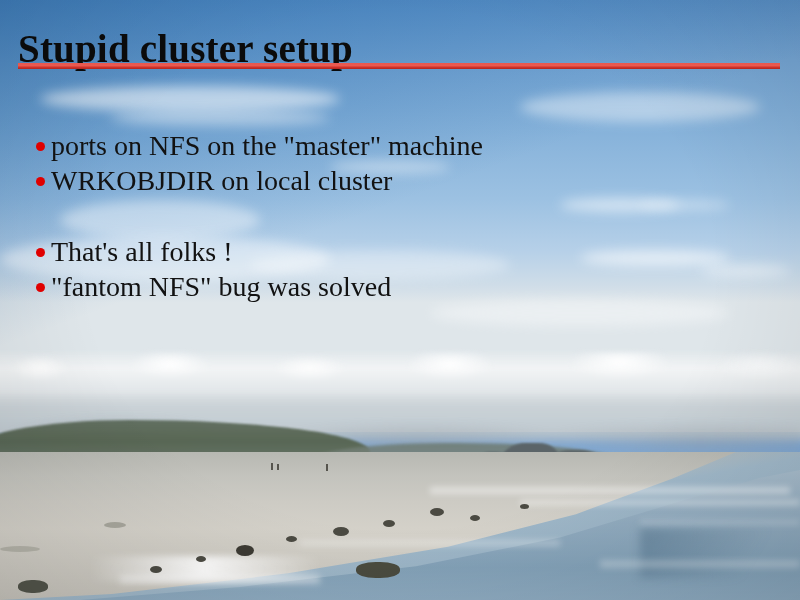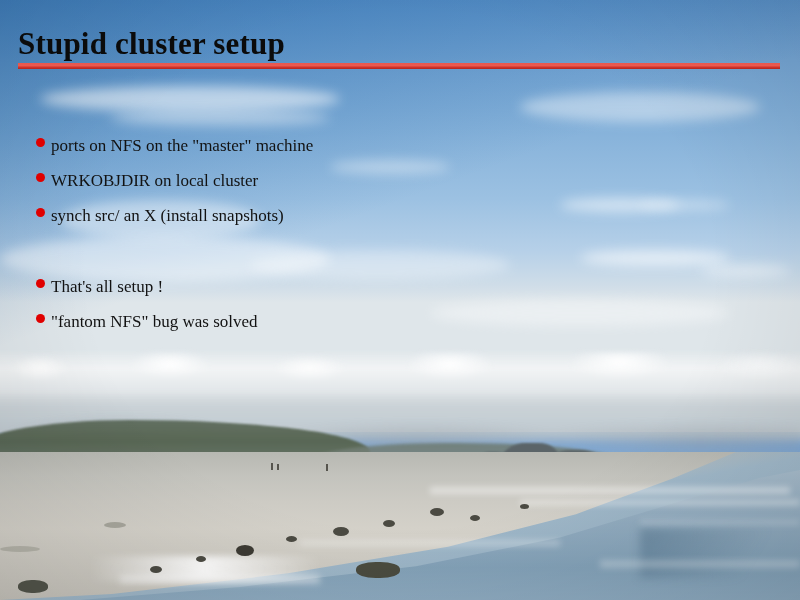--- a/index.html
+++ b/index.html
@@ -159,21 +159,21 @@
   .pc{left:326px;top:464px;}
   
   .vig{
     background:radial-gradient(ellipse at 50% 45%, rgba(0,0,0,0) 55%, rgba(0,0,0,.10) 100%);
     pointer-events:none;
   }
 
   
   .title{
     position:absolute;left:18px;top:26px;
-    font-size:31px;font-weight:bold;color:#0b0b0b;
+    font-size:39px;font-weight:bold;color:#0b0b0b;
     letter-spacing:.2px;white-space:nowrap;
   }
   .rule{
     position:absolute;left:18px;top:63px;width:762px;height:6px;
     background:linear-gradient(to bottom,#e8574e 0%,#ea5a50 45%,#d0342c 70%,#b3251f 100%);
   }
   .bullets{
     position:absolute;left:36px;top:128px;width:720px;
   }
   .bullet-row{
@@ -182,21 +182,21 @@
   }
   .bullet-row.spacer{height:36px;}
   .dot{
     width:9px;height:9px;border-radius:50%;
     background:#e00000;
     flex:0 0 auto;
     margin-right:6px;
     position:relative;top:-4px;
   }
   .btext{
-    font-size:17px;color:#121212;white-space:nowrap;line-height:35px;
+    font-size:28px;color:#121212;white-space:nowrap;line-height:35px;
   }
 </style>
 </head>
 <body>
 
 <div id="slide">
 
   <div class="layer sky"></div>
 
   <div class="wisp w1"></div>
@@ -265,32 +265,28 @@
     <div class="bullet-row">
       <span class="dot"></span>
       <span class="btext">ports on NFS on the "master" machine</span>
     </div>
 
     <div class="bullet-row">
       <span class="dot"></span>
       <span class="btext">WRKOBJDIR on local cluster</span>
     </div>
 
-    <div class="bullet-row">
-      <span class="dot"></span>
-      <span class="btext">synch src/ an X (install snapshots)</span>
-    </div>
 
     <div class="bullet-row spacer">
       <span class="btext"></span>
     </div>
 
     <div class="bullet-row">
       <span class="dot"></span>
-      <span class="btext">That's all setup !</span>
+      <span class="btext">That's all folks !</span>
     </div>
 
     <div class="bullet-row">
       <span class="dot"></span>
       <span class="btext">"fantom NFS" bug was solved</span>
     </div>
 
   </div>
 </div>
 

